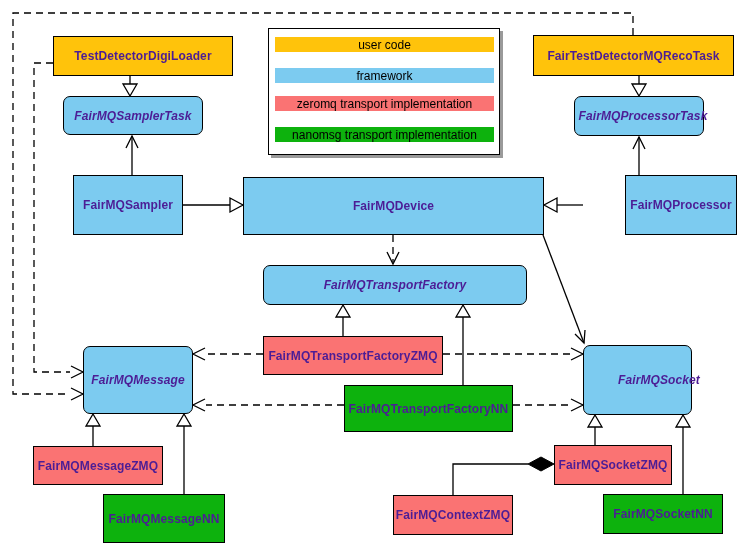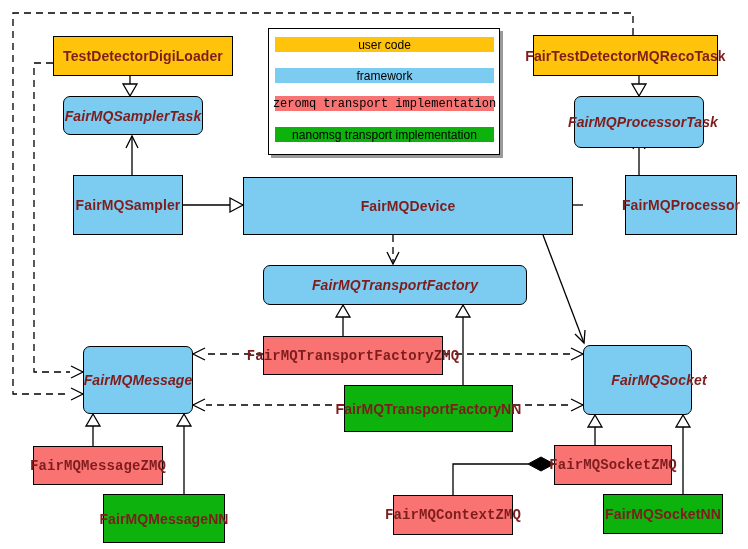--- a/index.html
+++ b/index.html
@@ -9,27 +9,27 @@
   }
   svg.edges { position:absolute; left:0; top:0; width:748px; height:549px; }
   .edge-line       { stroke:#000; stroke-width:1.3; fill:none; }
   .edge-dashed     { stroke-dasharray:7 5; }
   .tri             { fill:#fff; stroke:#000; stroke-width:1.3; }
   .chev            { fill:none; stroke:#000; stroke-width:1.3; }
   .diamond         { fill:#000; stroke:#000; stroke-width:1; }
   .node {
     position:absolute; box-sizing:border-box; border:1.4px solid #000;
     display:flex; align-items:center; justify-content:center;
-    font-size:14px; font-weight:bold; color:#7f1d1d; text-align:center;
+    font-size:12px; font-weight:bold; color:#4c1d95; text-align:center;
     white-space:nowrap; letter-spacing:0.1px;
   }
   .abstract { font-style:italic;border-radius:7px; }
   .c-user { background:#FFC30B; }
   .c-fw   { background:#7CCBF0; }
-  .c-zmq  { background:#FA7373;font-family:Liberation Mono, monospace; }
+  .c-zmq  { background:#FA7373; }
   .c-nn   { background:#0DB20D; }
   .legend {
     position:absolute; left:268px; top:28px; width:230px; height:125px;
     background:#fff; border:1.4px solid #000; box-shadow:3px 3px 0 #9a9a9a;
   }
   .legend-item {
     position:absolute; left:6px; width:219px; height:15px;
     display:flex; align-items:center; justify-content:center;
     font-size:12px; font-weight:normal; color:#000; white-space:nowrap;
   }
@@ -148,27 +148,27 @@
   </svg>
 
   <div class="legend">
     <div class="legend-item c-user" style="top:8px;">user code</div>
     <div class="legend-item c-fw" style="top:39px;">framework</div>
     <div class="legend-item c-zmq" style="top:67px;">zeromq transport implementation</div>
     <div class="legend-item c-nn" style="top:98px;text-align:right;">nanomsg transport implementation</div>
   </div>
 
   <div class="node c-user" style="left:53px;  top:36px;  width:180px; height:40px;">TestDetectorDigiLoader</div>
-  <div class="node c-user" style="left:533px; top:35px;  width:185px; height:41px;">FairTestDetectorMQRecoTask</div>
+  <div class="node c-user" style="left:533px; top:35px;  width:201px; height:41px;">FairTestDetectorMQRecoTask</div>
 
   <div class="node c-fw abstract" style="left:63px;  top:96px;  width:140px; height:39px;">FairMQSamplerTask</div>
-  <div class="node c-fw abstract" style="left:574px; top:96px;  width:130px; height:52px;padding-left:8px;">FairMQProcessorTask</div>
+  <div class="node c-fw abstract" style="left:574px; top:96px;  width:130px; height:40px;padding-left:8px;">FairMQProcessorTask</div>
 
   <div class="node c-fw" style="left:73px;  top:175px; width:110px; height:60px;">FairMQSampler</div>
-  <div class="node c-fw" style="left:243px; top:177px; width:330px; height:58px;">FairMQDevice</div>
+  <div class="node c-fw" style="left:243px; top:177px; width:301px; height:58px;">FairMQDevice</div>
   <div class="node c-fw" style="left:583px; top:175px; width:112px; height:60px;margin-left:42px;">FairMQProcessor</div>
 
   <div class="node c-fw abstract" style="left:263px; top:265px; width:264px; height:40px;">FairMQTransportFactory</div>
 
   <div class="node c-zmq" style="left:263px; top:336px; width:180px; height:39px;">FairMQTransportFactoryZMQ</div>
   <div class="node c-nn" style="left:344px; top:385px; width:169px; height:47px;">FairMQTransportFactoryNN</div>
 
   <div class="node c-fw abstract" style="left:83px;  top:346px; width:110px; height:68px;">FairMQMessage</div>
   <div class="node c-fw abstract" style="left:583px; top:345px; width:109px; height:70px;padding-left:43px;">FairMQSocket</div>
 

